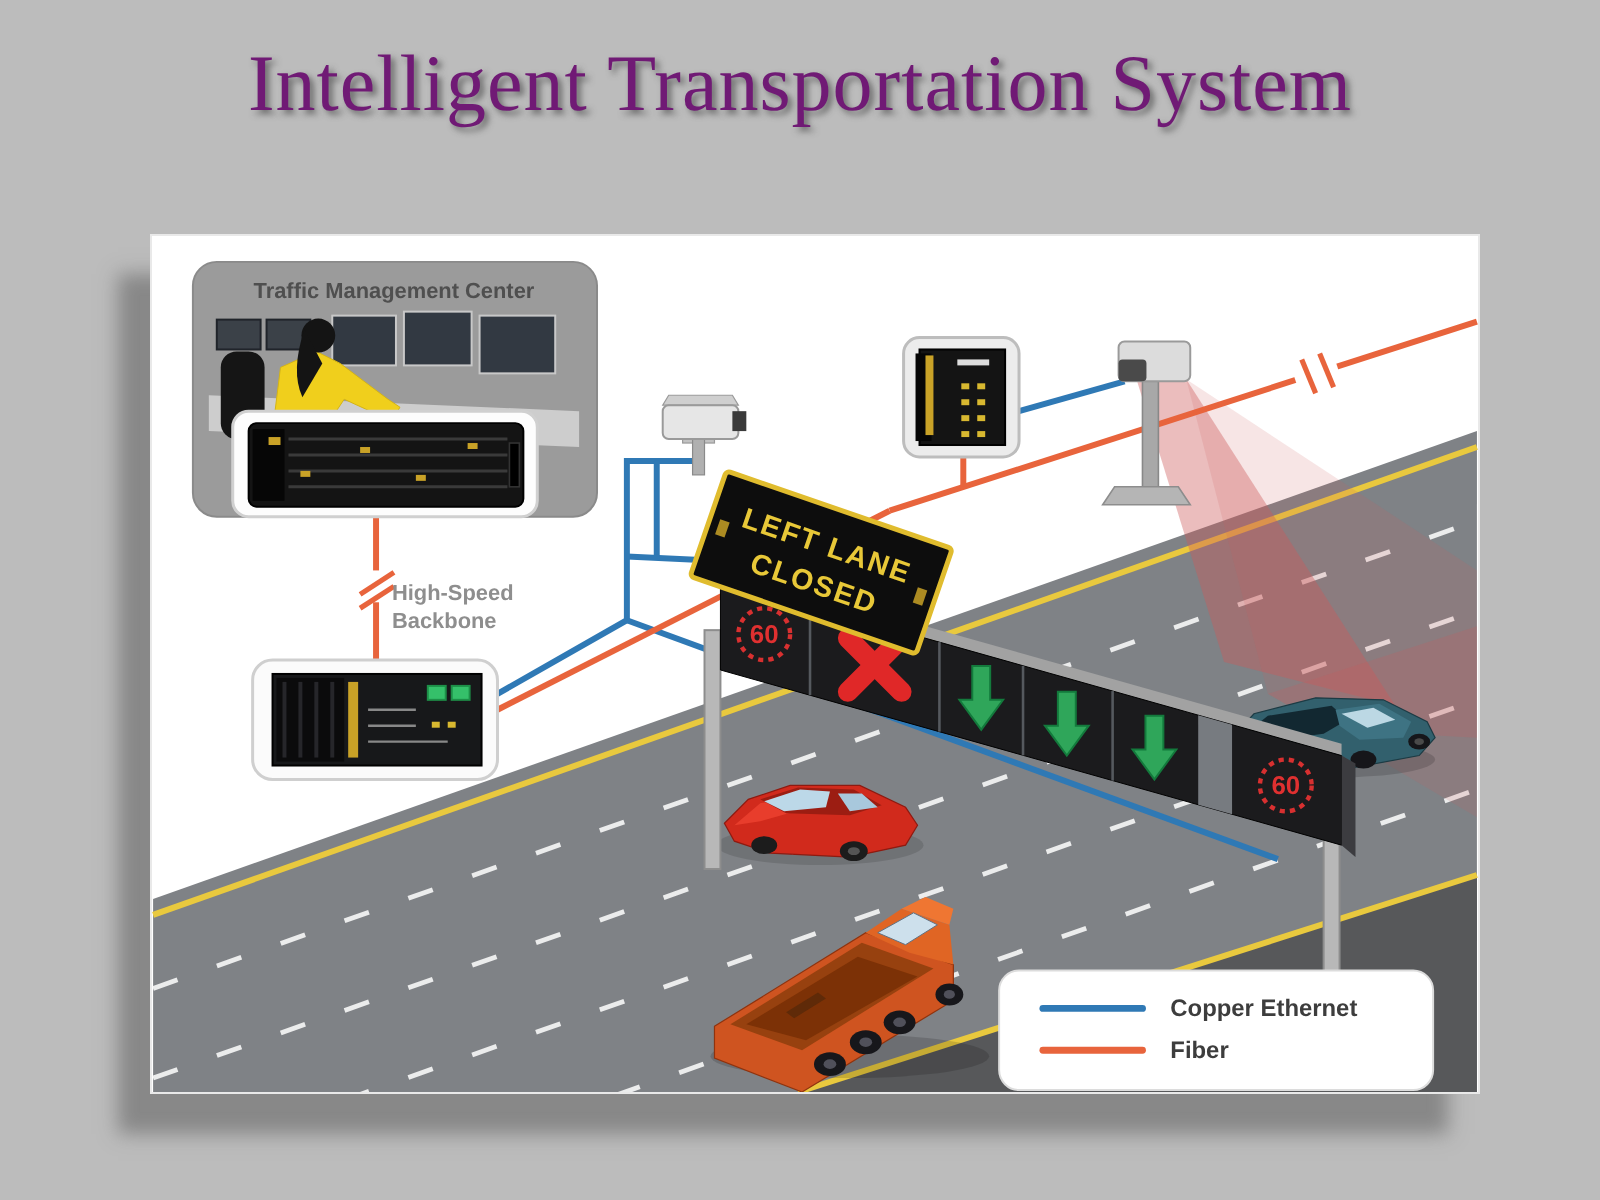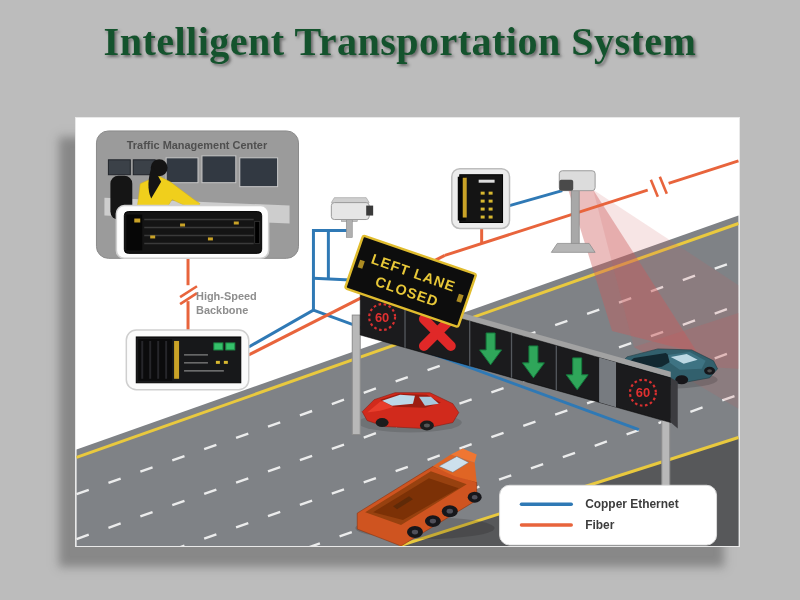--- a/index.html
+++ b/index.html
@@ -3,21 +3,21 @@
 <meta charset="utf-8">
 <style>
   html,body{margin:0;padding:0;}
   body{
     width:800px;height:600px;overflow:hidden;position:relative;
     background:#bcbcbc;font-family:"Liberation Sans",sans-serif;
   }
   .slide-title{
     position:absolute;left:0;top:18px;width:800px;margin:0;
     text-align:center;font-family:"Liberation Serif",serif;
-    font-size:40px;font-weight:700;color:#14532d;letter-spacing:0.5px;
+    font-size:40px;font-weight:400;color:#701a75;letter-spacing:0.5px;
     text-shadow:2px 2px 3px rgba(90,90,90,0.85);
   }
   .diagram-panel{
     position:absolute;left:75px;top:117px;width:665px;height:430px;
     background:#ffffff;border:1px solid #e9e9e9;box-sizing:border-box;
     box-shadow:-16px 20px 9px rgba(92,92,92,0.55);
   }
   svg text{font-family:"Liberation Sans",sans-serif;}
   .t-tmc{font-size:11px;font-weight:700;fill:#4f4f4f;}
   .t-backbone{font-size:11px;font-weight:700;fill:#8e8e8e;}

